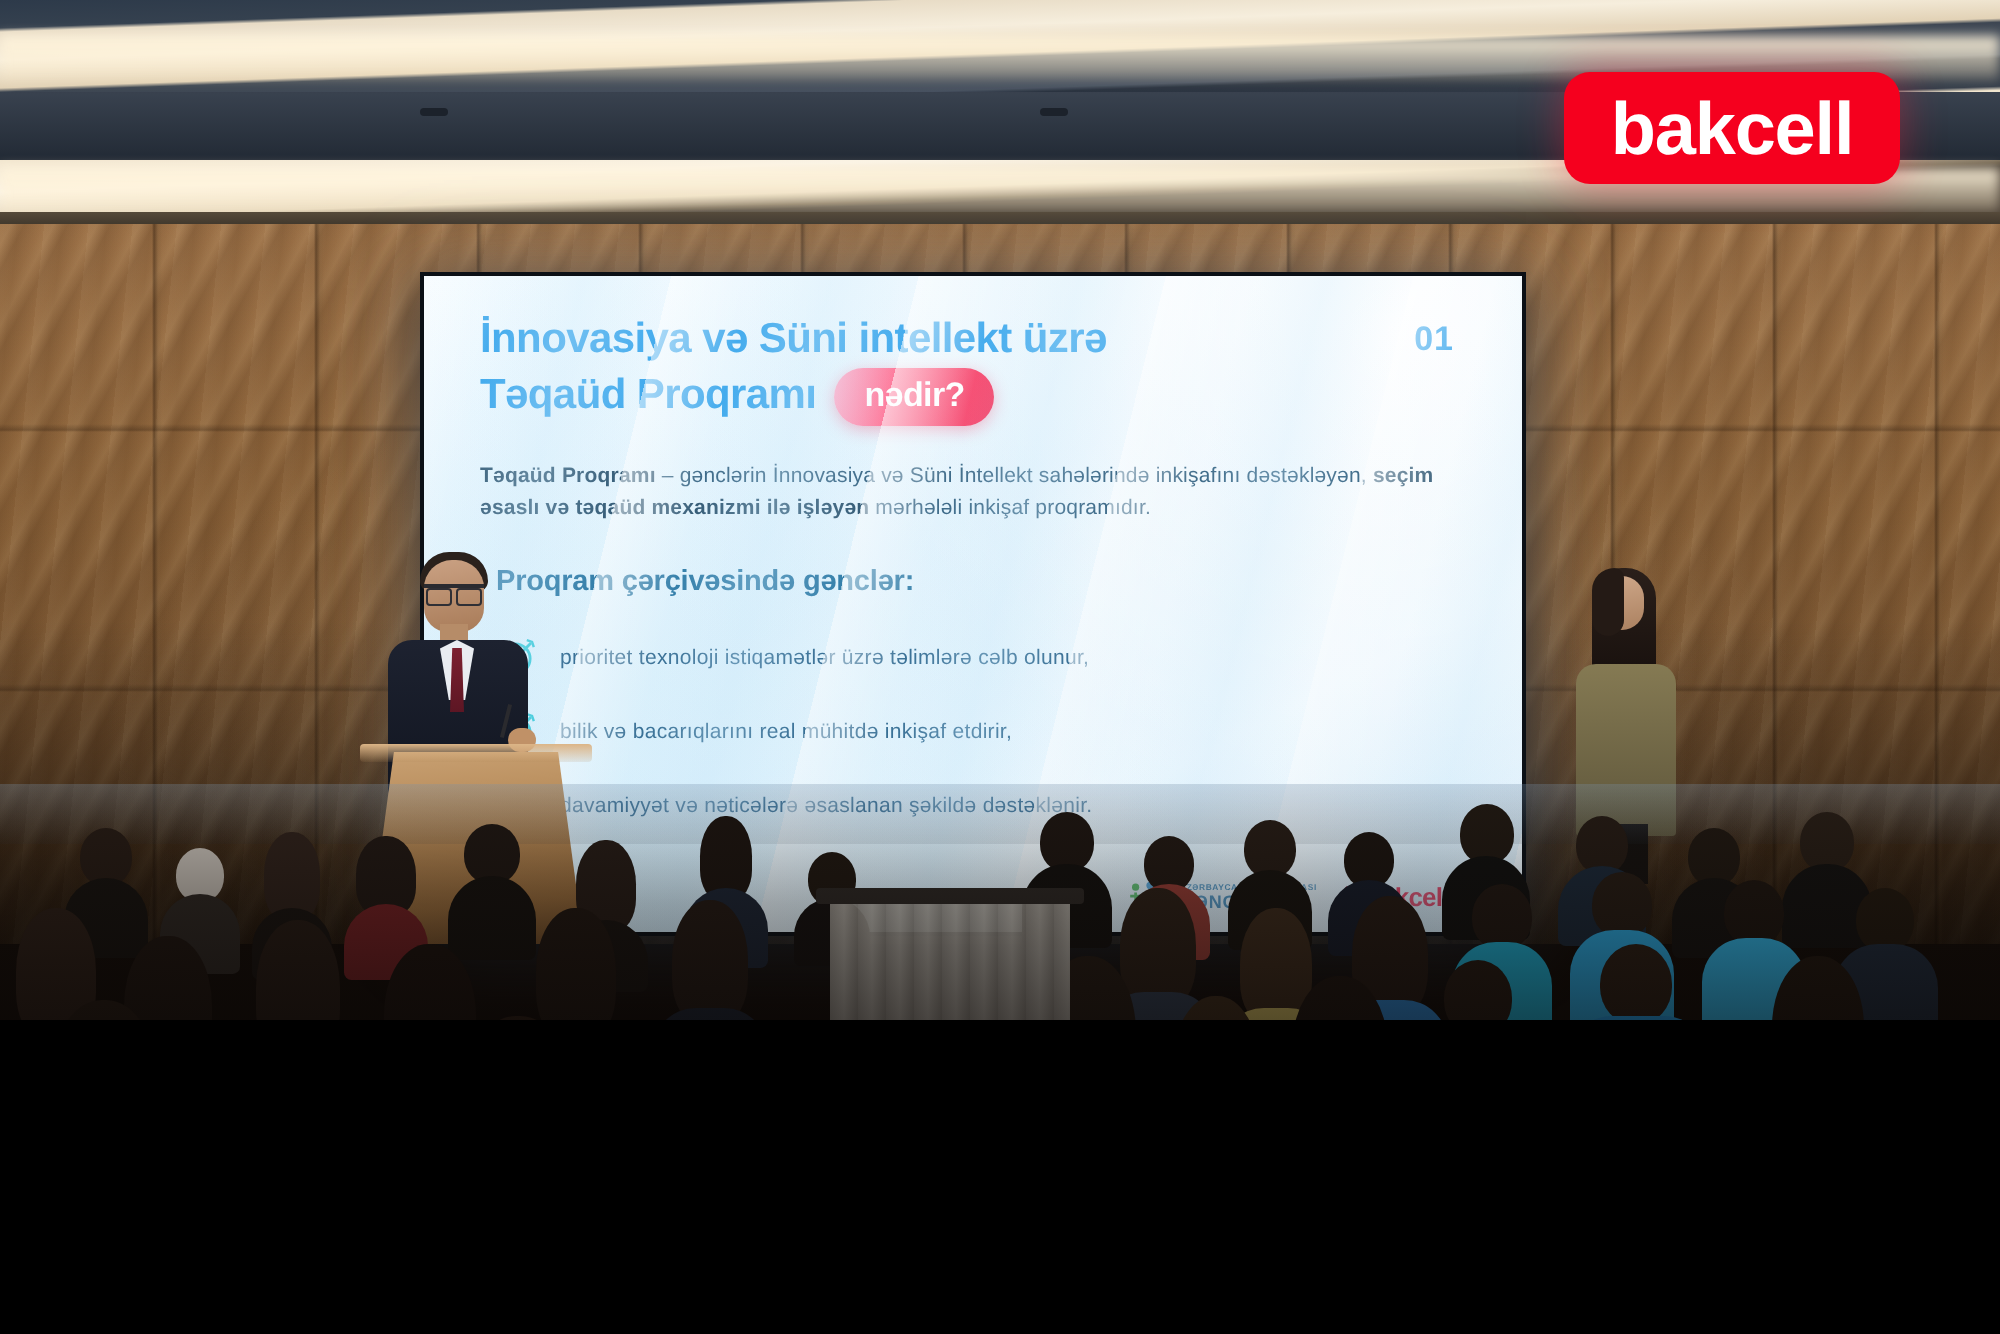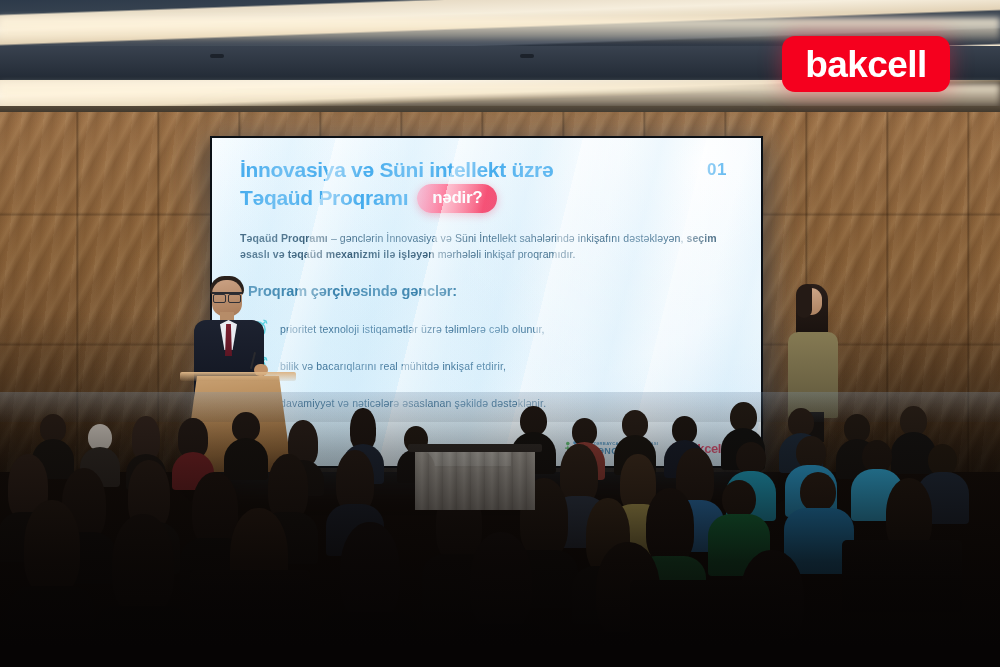--- a/index.html
+++ b/index.html
@@ -3,21 +3,21 @@
 <meta charset="utf-8">
 <style>
   html, body {
     margin: 0;
     padding: 0;
     background: #000;
   }
   #stage {
     position: relative;
     width: 1000px;
-    height: 667px;
+    height: 510px;
     overflow: hidden;
     font-family: "Liberation Sans", sans-serif;
     background: #120c08;
   }
 
   
   .ceiling {
     position: absolute;
     left: 0; top: 0; width: 1000px; height: 118px;
     background: linear-gradient(178deg,

